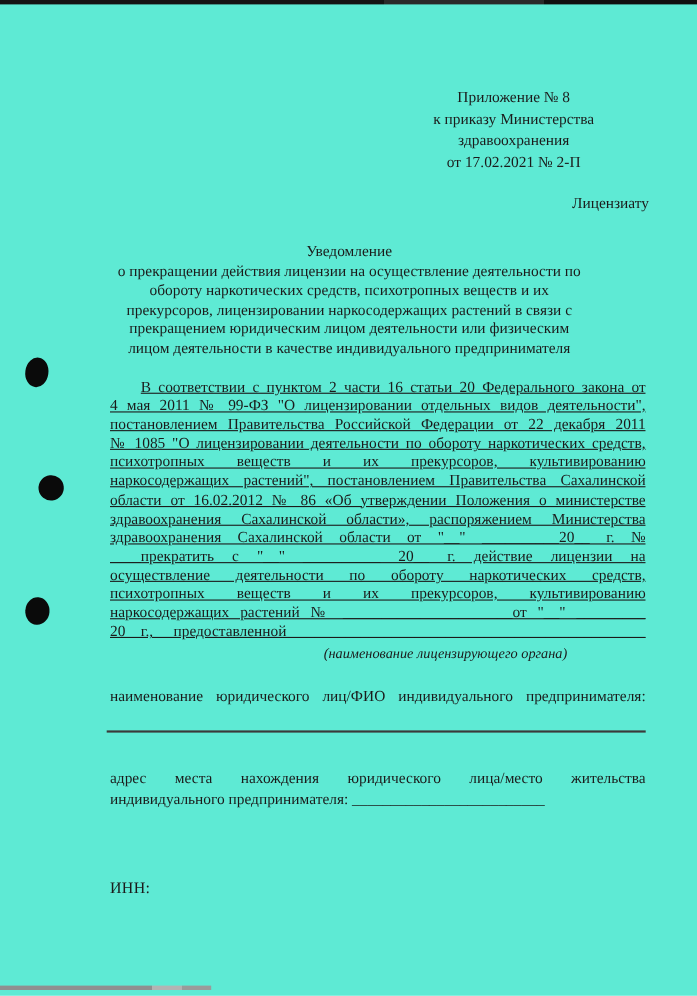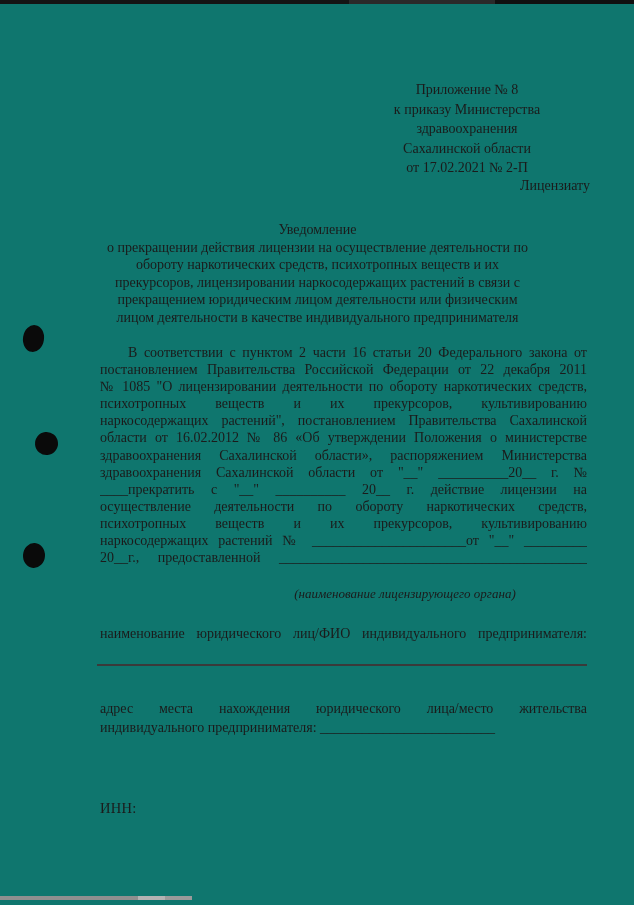--- a/index.html
+++ b/index.html
@@ -4,21 +4,21 @@
 <style>
   * { margin:0; padding:0; box-sizing:border-box; }
   html,body { width:634px; height:905px; }
   body {
     background:#ffffff;
     font-family:"Liberation Serif", serif;
     color:#1b1b1b;
     position:relative;
     overflow:hidden;
   }
-  .page { position:absolute; inset:0; background:#0f766e;padding-left:21px; }
+  .page { position:absolute; inset:0; background:#5eead4;padding-left:21px; }
 
   
   .scan-top-line { position:absolute; top:0; left:0; width:100%; height:4px;
     background:linear-gradient(to right,#141414 0 55%,#2a2a2a 55% 78%,#101010 78% 100%); }
   .scan-bottom-line { position:absolute; top:896px; left:0; width:192px; height:4px;
     background:linear-gradient(to right,#8f8f8f 0 72%,#b3b3b3 72% 86%,#9a9a9a 86% 100%); }
   .punch { position:absolute; background:#0a0a0a; border-radius:50%; }
   .punch-1 { left:23px; top:325px; width:21px; height:27px; transform:rotate(8deg); }
   .punch-2 { left:35px; top:432px; width:23px; height:23px; transform:rotate(-6deg); }
   .punch-3 { left:23px; top:543px; width:22px; height:25px; transform:rotate(4deg); }
@@ -28,21 +28,21 @@
     text-align:center; font-size:14px; line-height:19.5px; }
   .addressee { position:absolute; top:178px; right:44px; font-size:14px; }
 
   
   .doc-title { position:absolute; top:221px; left:74px; width:487px;
     text-align:center; font-weight:normal; font-size:14px; line-height:17.5px; }
 
   
   .paragraph { position:absolute; top:344px; left:100px; width:487px;
     font-size:14px; line-height:17.1px; }
-  .pline { text-align:justify; text-align-last:justify; white-space:nowrap; overflow:hidden; height:17.1px; }
+  .pline { text-align:justify; text-align-last:justify; white-space:nowrap; overflow:hidden; height:17.1px;text-decoration:underline; }
   .pline.indent { padding-left:28px; }
 
   .caption { position:absolute; top:586px; left:225px; width:360px;
     text-align:center; font-style:italic; font-size:13px; }
 
   
   .field-orgname { position:absolute; top:626px; left:100px; width:487px;
     font-size:14px; text-align:justify; text-align-last:justify; white-space:nowrap; overflow:hidden; }
   .rule-full { position:absolute; top:664px; left:97px; width:490px; height:0;
     border-top:2.5px solid #3a3a3a; }
@@ -57,37 +57,37 @@
 <div class="page">
 
   <div class="scan-top-line"></div>
   <div class="punch punch-1"></div>
   <div class="punch punch-2"></div>
   <div class="punch punch-3"></div>
 
   <div class="header-block">
     <div>Приложение № 8</div>
     <div>к приказу Министерства здравоохранения</div>
-    <div>Сахалинской области</div>
     <div>от 17.02.2021 № 2-П</div>
   </div>
 
   <div class="addressee">Лицензиату</div>
 
   <div class="doc-title">
     <div>Уведомление</div>
     <div>о прекращении действия лицензии на осуществление деятельности по</div>
     <div>обороту наркотических средств, психотропных веществ и их</div>
     <div>прекурсоров, лицензировании наркосодержащих растений в связи с</div>
     <div>прекращением юридическим лицом деятельности или физическим</div>
     <div>лицом деятельности в качестве индивидуального предпринимателя</div>
   </div>
 
   <div class="paragraph">
     <div class="pline indent">В соответствии с пунктом 2 части 16 статьи 20 Федерального закона от</div>
+    <div class="pline">4 мая 2011 № 99-ФЗ "О лицензировании отдельных видов деятельности",</div>
     <div class="pline">постановлением Правительства Российской Федерации от 22 декабря 2011</div>
     <div class="pline">№ 1085 "О лицензировании деятельности по обороту наркотических средств,</div>
     <div class="pline">психотропных веществ и их прекурсоров, культивированию</div>
     <div class="pline">наркосодержащих растений", постановлением Правительства Сахалинской</div>
     <div class="pline">области от 16.02.2012 № 86 «Об утверждении Положения о министерстве</div>
     <div class="pline">здравоохранения Сахалинской области», распоряжением Министерства</div>
     <div class="pline">здравоохранения Сахалинской области от "__" __________20__ г. №</div>
     <div class="pline">____прекратить с "__" __________ 20__ г. действие лицензии на</div>
     <div class="pline">осуществление деятельности по обороту наркотических средств,</div>
     <div class="pline">психотропных веществ и их прекурсоров, культивированию</div>

